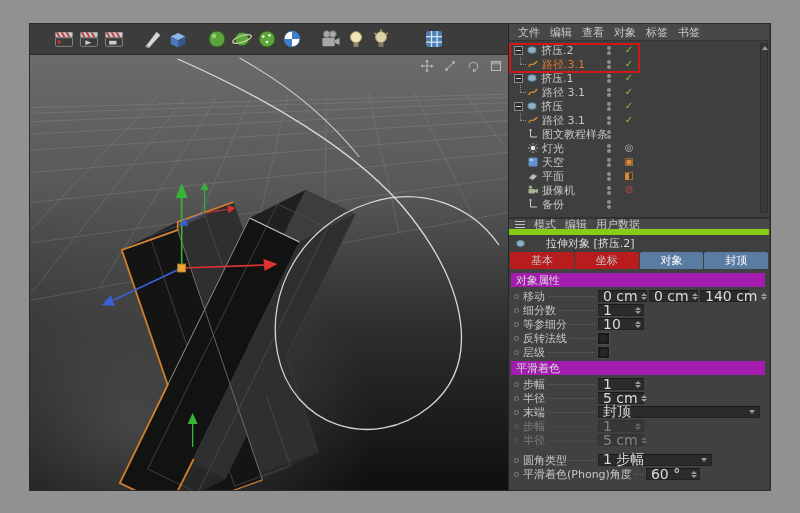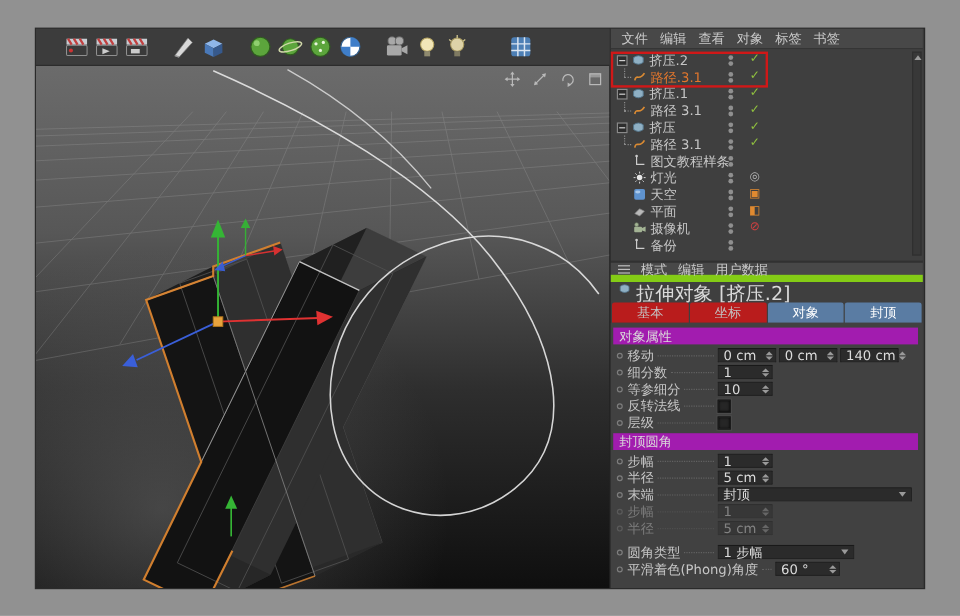--- a/index.html
+++ b/index.html
@@ -52,38 +52,38 @@
                border-bottom:4px solid #9a9a9a; }
   .red-box { position:absolute; left:0; top:19px; width:131px; height:30px;
              border:2px solid #d01818; z-index:6; pointer-events:none; }
 
   
   .am { flex:1; display:flex; flex-direction:column; border-top:2px solid #313131; min-height:0; }
   .am-modebar { height:16px; background:#484848; border-bottom:6px solid #84cc16; display:flex;
                 align-items:center; gap:9px; padding:0 6px; font-size:11px; color:#c9c9c9; flex:none; }
   .burger { width:10px; display:flex; flex-direction:column; gap:2px; }
   .burger i { height:1px; background:#bdbdbd; }
-  .am-title { height:16px; display:flex; align-items:flex-start; gap:4px; padding:0 6px;
-              font-size:16px; color:#dadada; flex:none; }
+  .am-title { height:16px; display:flex; align-items:center; gap:20px; padding:0 6px;
+              font-size:11px; color:#dadada; flex:none; }
   .am-title svg { width:11px; height:11px; }
   .am-tabs { height:18px; display:flex; gap:1px; padding:1px 1px 0 1px; flex:none; }
   .tab { flex:1; display:flex; align-items:center; justify-content:center; font-size:11px;
          color:#c2c2c2; background:#b91c1c; border-radius:2px 2px 0 0; }
   .tab.active { background:#5a7ca3; color:#fff; }
   .am-body { flex:1; background:#414141; padding:2px 4px 0 2px; overflow:hidden; }
   .sect { height:14px; margin:2px 0 2px 0; background:#a21caf; display:flex; align-items:center;
           padding:0 5px; font-size:11px; color:#dadada; }
   .prm { height:14px; display:flex; align-items:center; font-size:11px; color:#c6c6c6; padding-left:3px; }
   .lcol { display:flex; align-items:center; width:84px; flex:none; }
   .lcol.auto { width:auto;justify-content:center; }
   .adot { flex:none; width:5px; height:5px; border:1px solid #7d7d7d; border-radius:50%; margin-right:4px; }
   .plabel { white-space:nowrap; }
   .leader { flex:1; margin:0 3px 0 3px; border-bottom:1px dotted #626262; height:55%; min-width:4px; }
   .fld { background:#2b2b2b; border:1px solid #222; border-top-color:#191919; color:#dcdcdc;
-         font-size:11px; display:flex; align-items:center; height:12px; padding:0 2px 0 4px;
+         font-size:14px; display:flex; align-items:center; height:12px; padding:0 2px 0 4px;
          border-radius:1px; margin-right:2px; }
   .fval { white-space:nowrap; }
   .w48 { width:49px; } .w46 { width:46px; } .w160 { width:162px; } .w90 { width:114px; } .w52 { width:54px; }
   .spin { margin-left:auto; display:flex; flex-direction:column; gap:1px; padding-left:3px; }
   .su { width:0; height:0; border-left:3px solid transparent; border-right:3px solid transparent;
         border-bottom:3px solid #9a9a9a; }
   .sd { width:0; height:0; border-left:3px solid transparent; border-right:3px solid transparent;
         border-top:3px solid #9a9a9a; }
   .dmk { width:0; height:0; border-left:3.5px solid transparent; border-right:3.5px solid transparent;
          border-top:4px solid #9a9a9a; margin-left:auto; margin-right:2px; }
@@ -604,21 +604,21 @@
           <div class="prm">
             <span class="lcol">
                 <i class="adot"></i>
                 <span class="plabel">层级</span>
                 <span class="leader"></span>
               </span>
             <span class="cb"></span>
           </div>
 
           <div class="sect">
-              <span>封顶圆角</span>
+              <span>平滑着色</span>
             </div>
 
           <div class="prm">
             <span class="lcol">
                 <i class="adot"></i>
                 <span class="plabel">步幅</span>
                 <span class="leader"></span>
               </span>
             <span class="fld w46">
                 <span class="fval">1</span>

